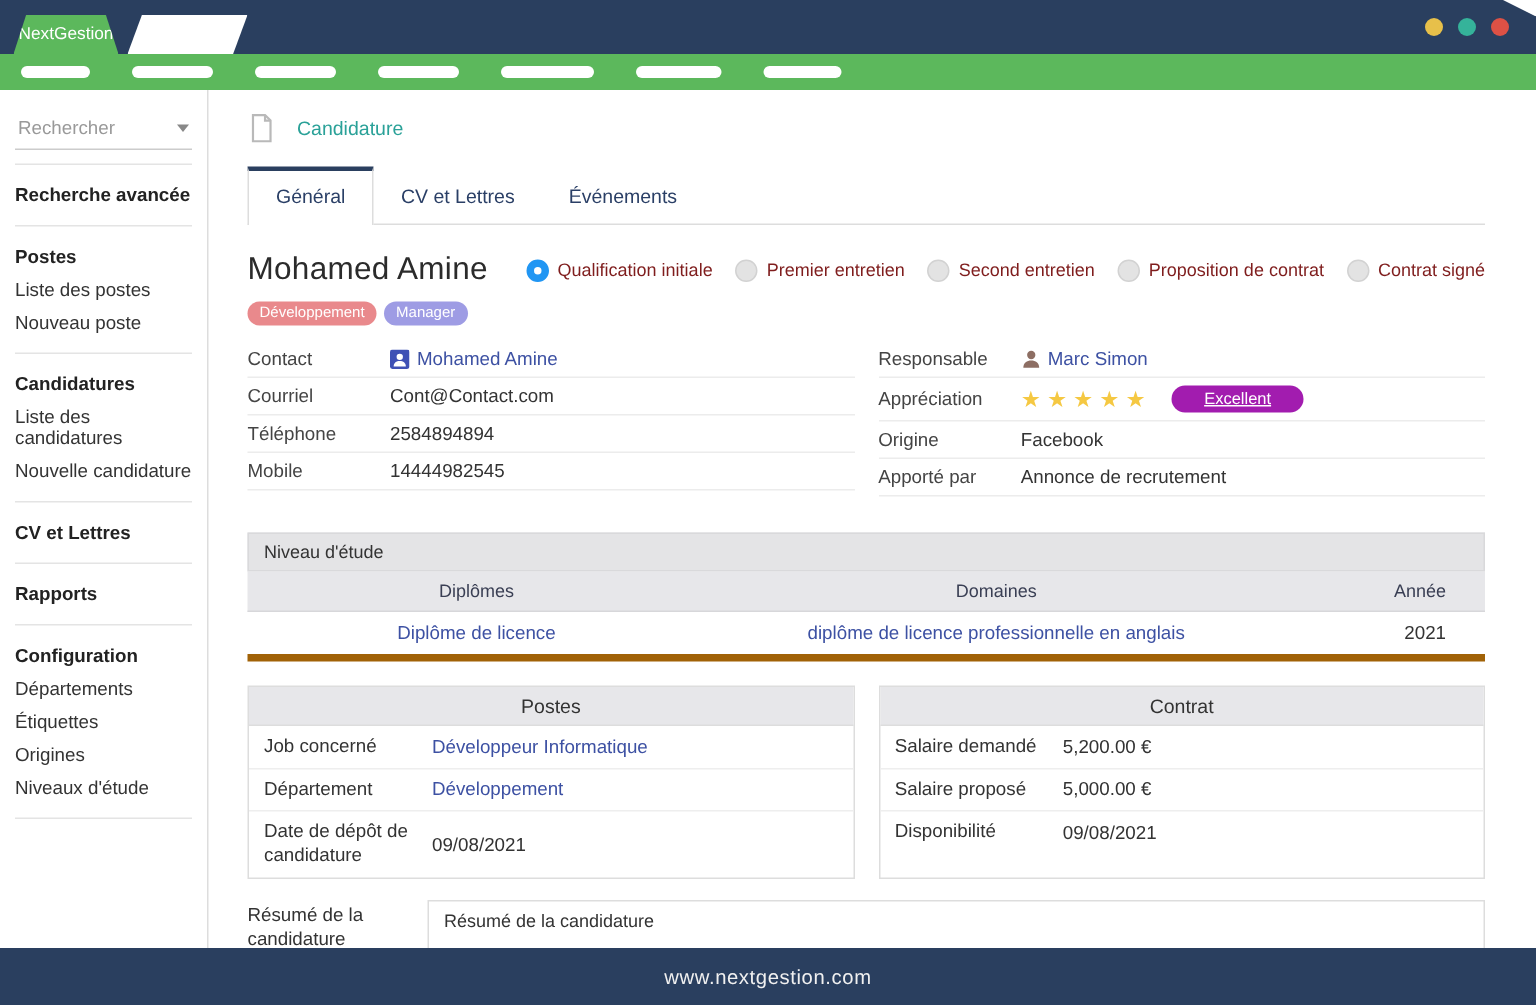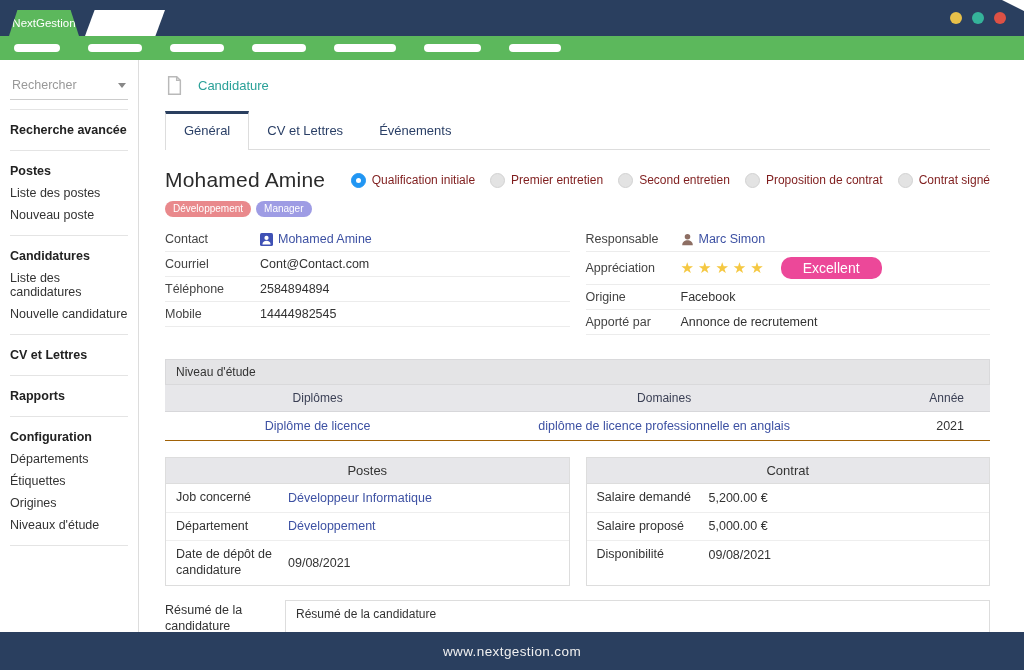--- a/index.html
+++ b/index.html
@@ -60,27 +60,27 @@
   .badge { color:#fff; font-size:10px; padding:2px 8px 3px 8px; border-radius:9px; }
 
   
   .info-grid { display:flex; gap:16px; margin-top:10px; }
   .info-col { width:405px; }
   .info-row { display:flex; align-items:center; border-bottom:1px solid #ececec; padding:5px 0; min-height:22px; }
   .info-label { width:95px; font-size:12.5px; color:#444; flex-shrink:0; }
   .info-value { font-size:12.5px; color:#333; display:flex; align-items:center; gap:5px; }
   .link { color:#3d51a3; text-decoration:none; cursor:pointer; }
   .stars { color:#f5c842; font-size:15px; letter-spacing:4px; }
-  .rating-pill { background:#ec4899; color:#fff; font-size:14px; padding:3px 22px; border-radius:10px; margin-left:8px; }
+  .rating-pill { background:#a21caf; color:#fff; font-size:11px; padding:3px 22px; border-radius:10px; margin-left:8px;text-decoration:underline; }
 
   
   .section-bar { margin-top:24px; background:#e4e4e6; border:1px solid #d9d9db; padding:5px 10px; font-size:12px; color:#333; }
   table.edu { width:100%; border-collapse:collapse; }
   table.edu th { background:#e7e7ea; color:#3a3f54; font-weight:normal; font-size:12px; padding:6px 4px; }
-  table.edu td { font-size:12.5px; padding:7px 4px; border-bottom:1px solid #a16207; }
+  table.edu td { font-size:12.5px; padding:7px 4px; border-bottom:5px solid #a16207; }
   table.edu th { border-bottom:1px solid #d7d7da; }
   .col-dip { width:37%; text-align:center; }
   .col-dom { width:47%; text-align:center; }
   .col-an  { width:16%; text-align:right; padding-right:26px !important; }
   td.col-an { color:#333; }
 
   
   .pc-grid { display:flex; gap:16px; margin-top:16px; }
   .pc-table { width:405px; border:1px solid #ddd; }
   .pc-head { background:#e7e7ea; border-bottom:1px solid #ddd; text-align:center; font-size:13px; color:#333; padding:5px 0; }

